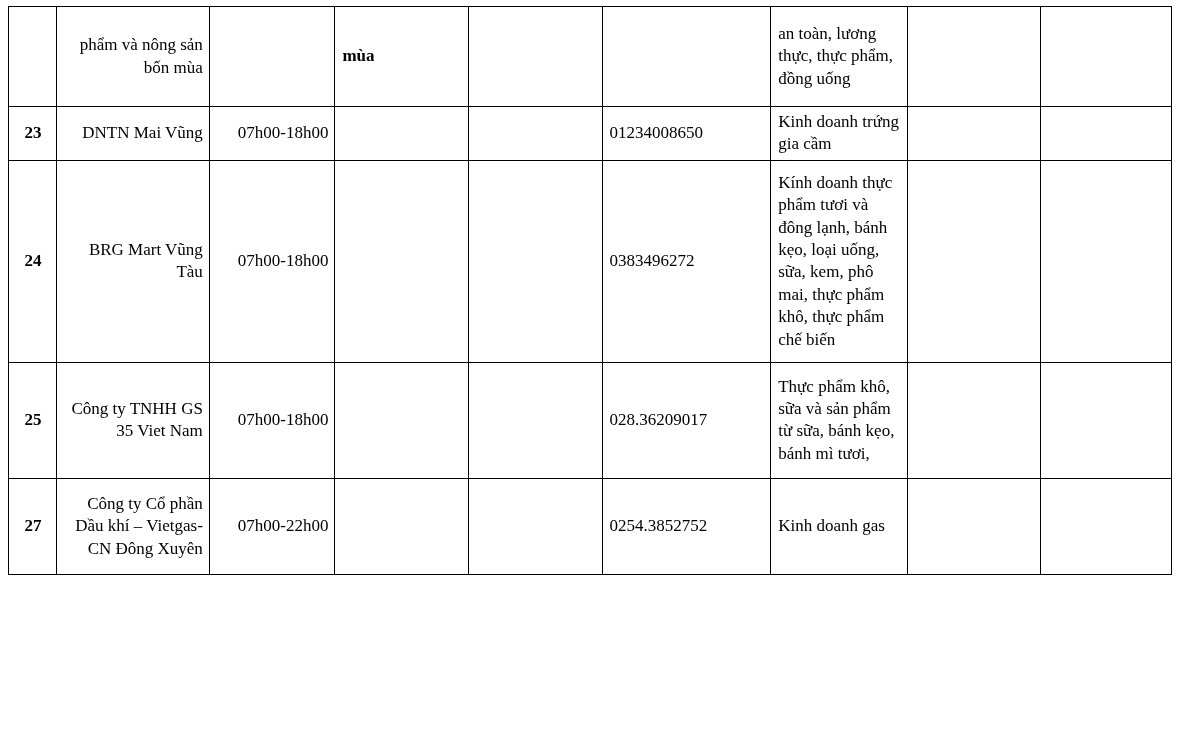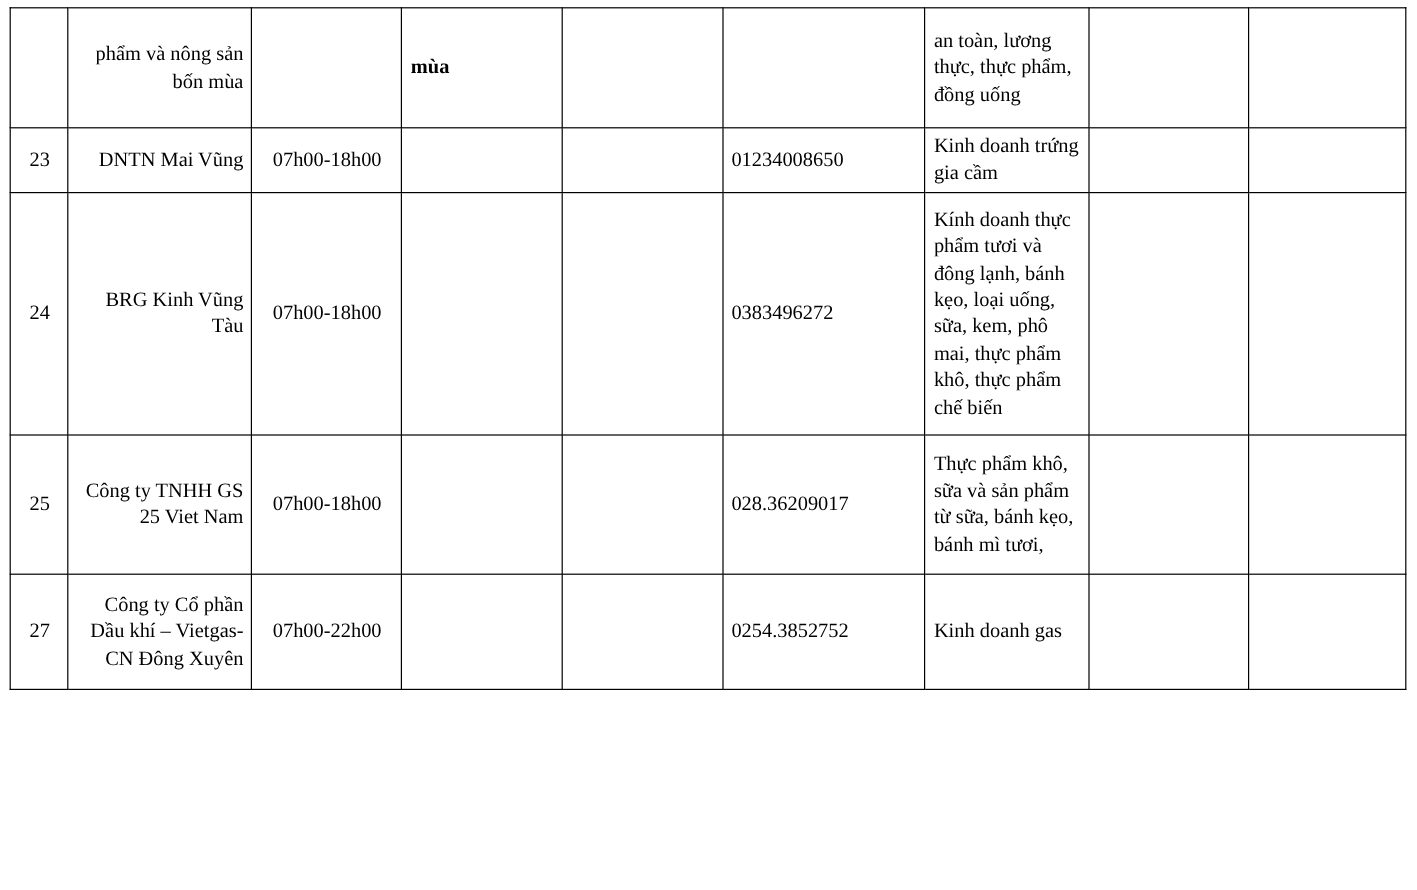--- a/index.html
+++ b/index.html
@@ -32,27 +32,28 @@
     vertical-align: middle;
     padding: 4px 6px 4px 7px;
     font-size: 17px;
     line-height: 1.32;
     font-family: "Liberation Serif", serif;
     word-wrap: break-word;
   }
   td.c-idx {
     text-align: center;
     vertical-align: middle;
+    font-weight: bold;
   }
   td.c-name {
     text-align: right;
     margin-left: 28px;
   }
   td.c-hours {
-    text-align: center;
+    text-align: right;
     vertical-align: middle;
   }
   td.c-empty1, td.c-empty2, td.c-empty3, td.c-empty4 {
     text-align: left;
     font-weight: bold;
   }
   td.c-phone {
     text-align: left;
     vertical-align: middle;
   }
@@ -98,33 +99,33 @@
         <td class="c-empty1 va-mid"></td>
         <td class="c-empty2 va-mid"></td>
         <td class="c-phone va-mid">01234008650</td>
         <td class="c-goods va-top">Kinh doanh trứng gia cầm</td>
         <td class="c-empty3 va-mid"></td>
         <td class="c-empty4 va-mid"></td>
       </tr>
 
       <tr style="height:202px">
         <td class="c-idx va-mid">24</td>
-        <td class="c-name va-mid">BRG Kinh Vũng Tàu</td>
+        <td class="c-name va-mid">BRG Mart Vũng Tàu</td>
         <td class="c-hours va-mid">07h00-18h00</td>
         <td class="c-empty1 va-mid"></td>
         <td class="c-empty2 va-mid"></td>
         <td class="c-phone va-mid">0383496272</td>
         <td class="c-goods va-top">Kính doanh thực phẩm tươi và đông lạnh, bánh kẹo, loại uống, sữa, kem, phô mai, thực phẩm khô, thực phẩm chế biến</td>
         <td class="c-empty3 va-mid"></td>
         <td class="c-empty4 va-mid"></td>
       </tr>
 
       <tr style="height:116px">
         <td class="c-idx va-mid">25</td>
-        <td class="c-name va-mid">Công ty TNHH GS 25 Viet Nam</td>
+        <td class="c-name va-mid">Công ty TNHH GS 35 Viet Nam</td>
         <td class="c-hours va-mid">07h00-18h00</td>
         <td class="c-empty1 va-mid"></td>
         <td class="c-empty2 va-mid"></td>
         <td class="c-phone va-mid">028.36209017</td>
         <td class="c-goods va-top">Thực phẩm khô, sữa và sản phẩm từ sữa, bánh kẹo, bánh mì tươi,</td>
         <td class="c-empty3 va-mid"></td>
         <td class="c-empty4 va-mid"></td>
       </tr>
 
 

